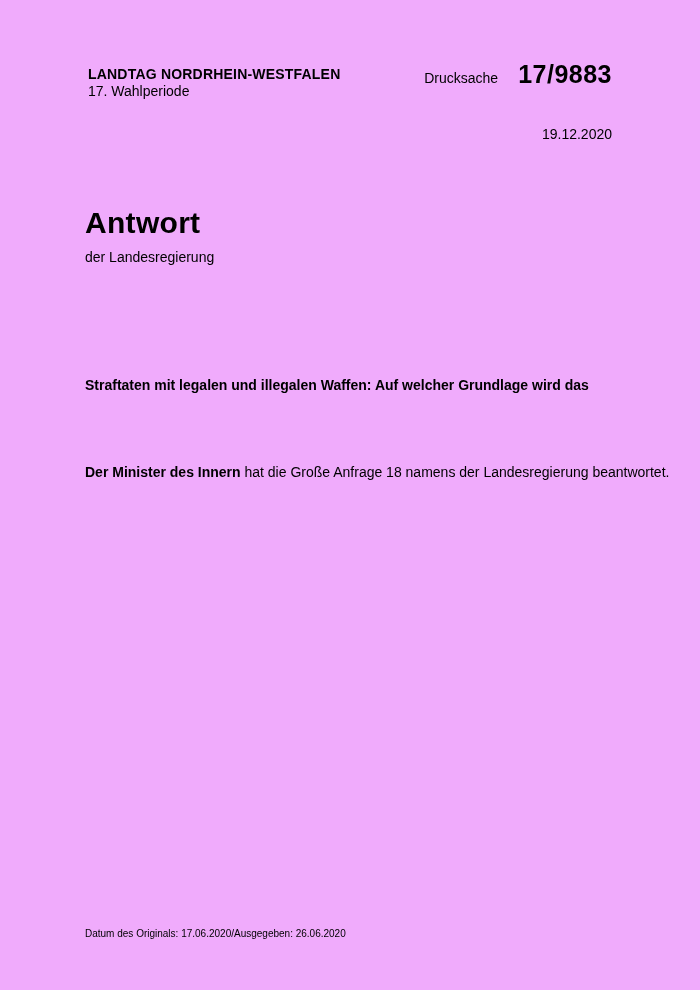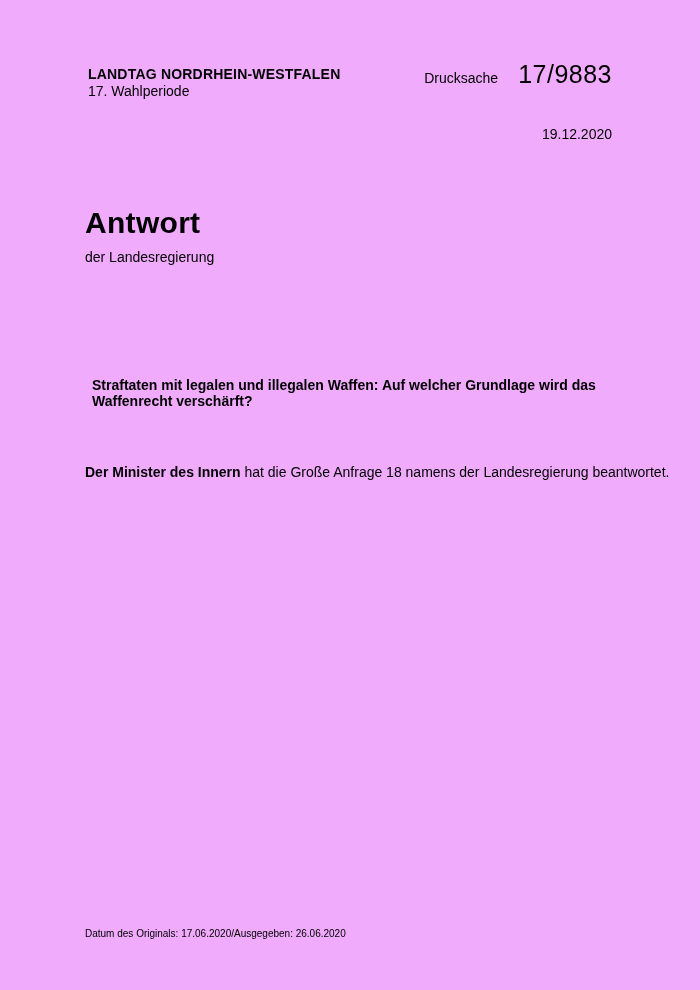--- a/index.html
+++ b/index.html
@@ -44,21 +44,21 @@
     display: flex;
     align-items: baseline;
     gap: 20px;
   }
   .doc-label {
     font-size: 14px;
     white-space: nowrap;
   }
   .doc-number {
     font-size: 25px;
-    font-weight: normal;
+    font-weight: bold;
     letter-spacing: 0.5px;
     white-space: nowrap;
   }
   .date-line {
     position: absolute;
     right: 88px;
     top: 126px;
     font-size: 14px;
     white-space: nowrap;
   }
@@ -92,21 +92,21 @@
 
   
   .subject-block {
     position: absolute;
     left: 85px;
     top: 377px;
     font-size: 14px;
     font-weight: bold;
     line-height: 16px;
   }
-  .subject-block div { white-space: nowrap; margin-left: 7px; }
+  .subject-block div { white-space: nowrap; }
 
   
   .answer-line {
     position: absolute;
     left: 85px;
     top: 464px;
     font-size: 14px;
     white-space: nowrap;
   }
   .answer-line .bold { font-weight: bold; }
@@ -137,21 +137,20 @@
 
   <div class="date-line">19.12.2020</div>
 
   <div class="doc-title">Antwort</div>
 
   <div class="originator">der Landesregierung</div>
 
 
   <div class="subject-block">
     <div>Straftaten mit legalen und illegalen Waffen: Auf welcher Grundlage wird das</div>
-    <div>Waffenrecht verschärft?</div>
   </div>
 
   <div class="answer-line">
     <span class="bold">Der Minister des Innern</span><span> hat die Große Anfrage 18 namens der Landesregierung beantwortet.</span>
   </div>
 
   <div class="footer-line">Datum des Originals: 17.06.2020/Ausgegeben: 26.06.2020</div>
 
 </div>
 

